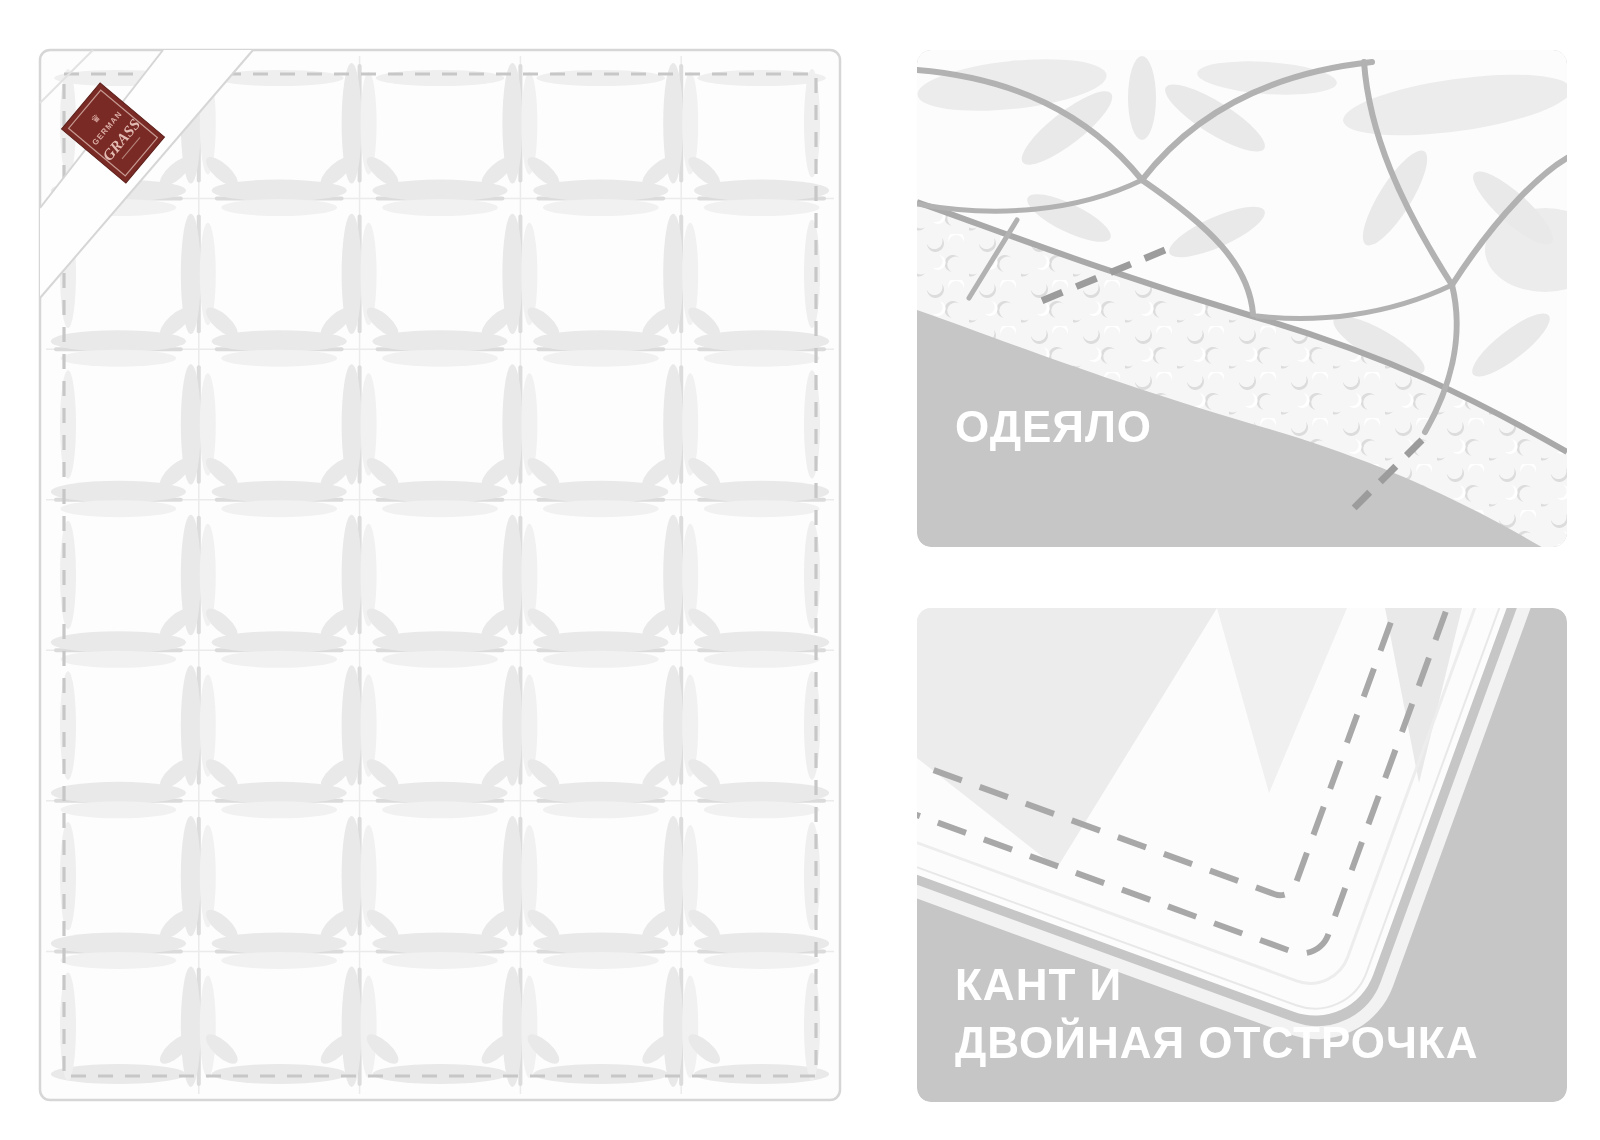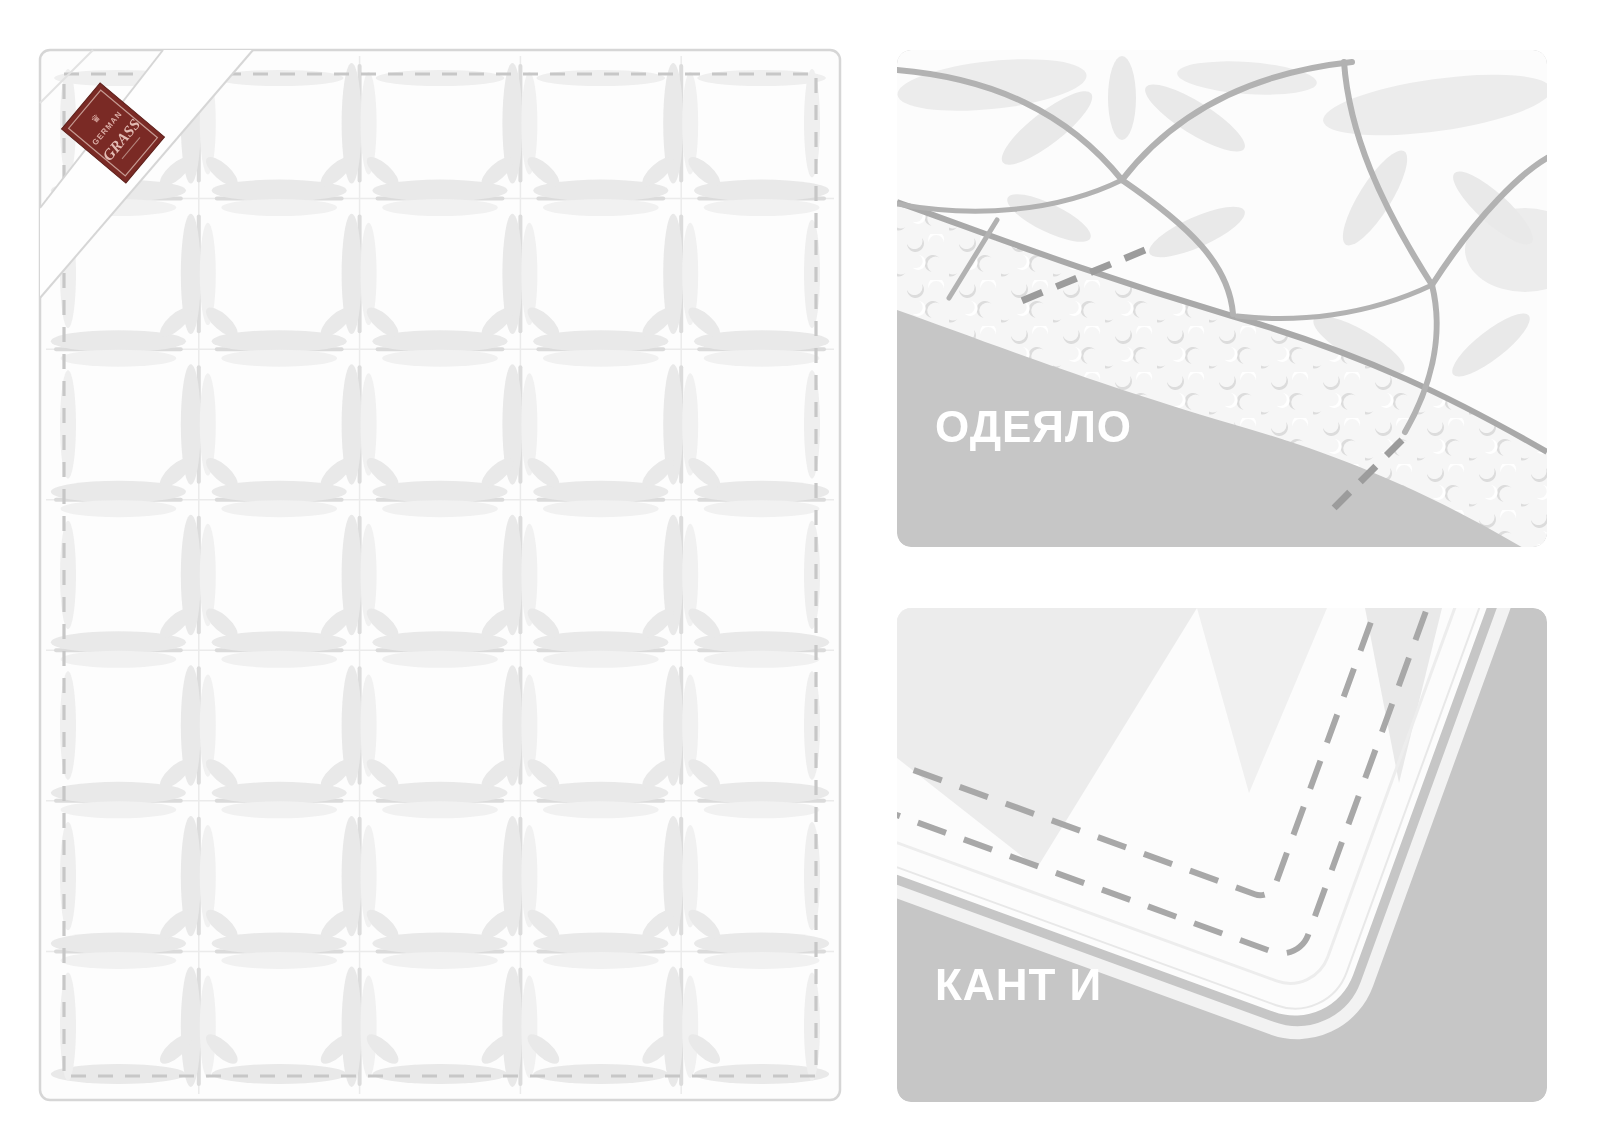--- a/index.html
+++ b/index.html
@@ -1,19 +1,19 @@
 <!DOCTYPE html>
 <html><head>
 <meta charset="utf-8">
 <style>
   html,body{margin:0;padding:0;background:#ffffff;}
   .canvas{position:relative;width:1600px;height:1140px;background:#ffffff;overflow:hidden;
           font-family:"Liberation Sans",sans-serif;}
   .blanket{position:absolute;left:38px;top:48px;width:804px;height:1054px;}
-  .panel{position:absolute;left:897px;width:650px;border-radius:14px;overflow:hidden;}
+  .panel{position:absolute;left:917px;width:650px;border-radius:14px;overflow:hidden;}
   .panel-top{top:50px;height:497px;}
   .panel-bottom{top:608px;height:494px;}
   .panel svg{position:absolute;left:0;top:0;width:100%;height:100%;display:block;}
   .caption{position:absolute;left:38px;top:348px;color:#ffffff;
            font-weight:700;font-size:44px;line-height:58px;letter-spacing:1px;
            font-family:"Liberation Sans",sans-serif;white-space:nowrap;}
 </style>
 </head>
 <body>
 
@@ -400,16 +400,17 @@
         <g transform="rotate(20 435 425)" fill="none">
           <rect x="-758" y="-768" width="1186" height="1186" rx="55" stroke="#e8e8e8" stroke-width="2"></rect>
           <rect x="-735" y="-745" width="1140" height="1140" rx="40" stroke="#ededed" stroke-width="3"></rect>
           <rect x="-709" y="-719" width="1088" height="1088" rx="28" stroke="#a8a8a8" stroke-width="6" stroke-dasharray="30 19"></rect>
           <rect x="-661" y="-671" width="992" height="992" rx="16" stroke="#a8a8a8" stroke-width="6" stroke-dasharray="30 19"></rect>
         </g>
       </g>
     </svg>
     <div class="caption">
       <div>КАНТ И</div>
+      <div>ДВОЙНАЯ ОТСТРОЧКА</div>
     </div>
   </div>
 
 </div>
 
 </body></html>

